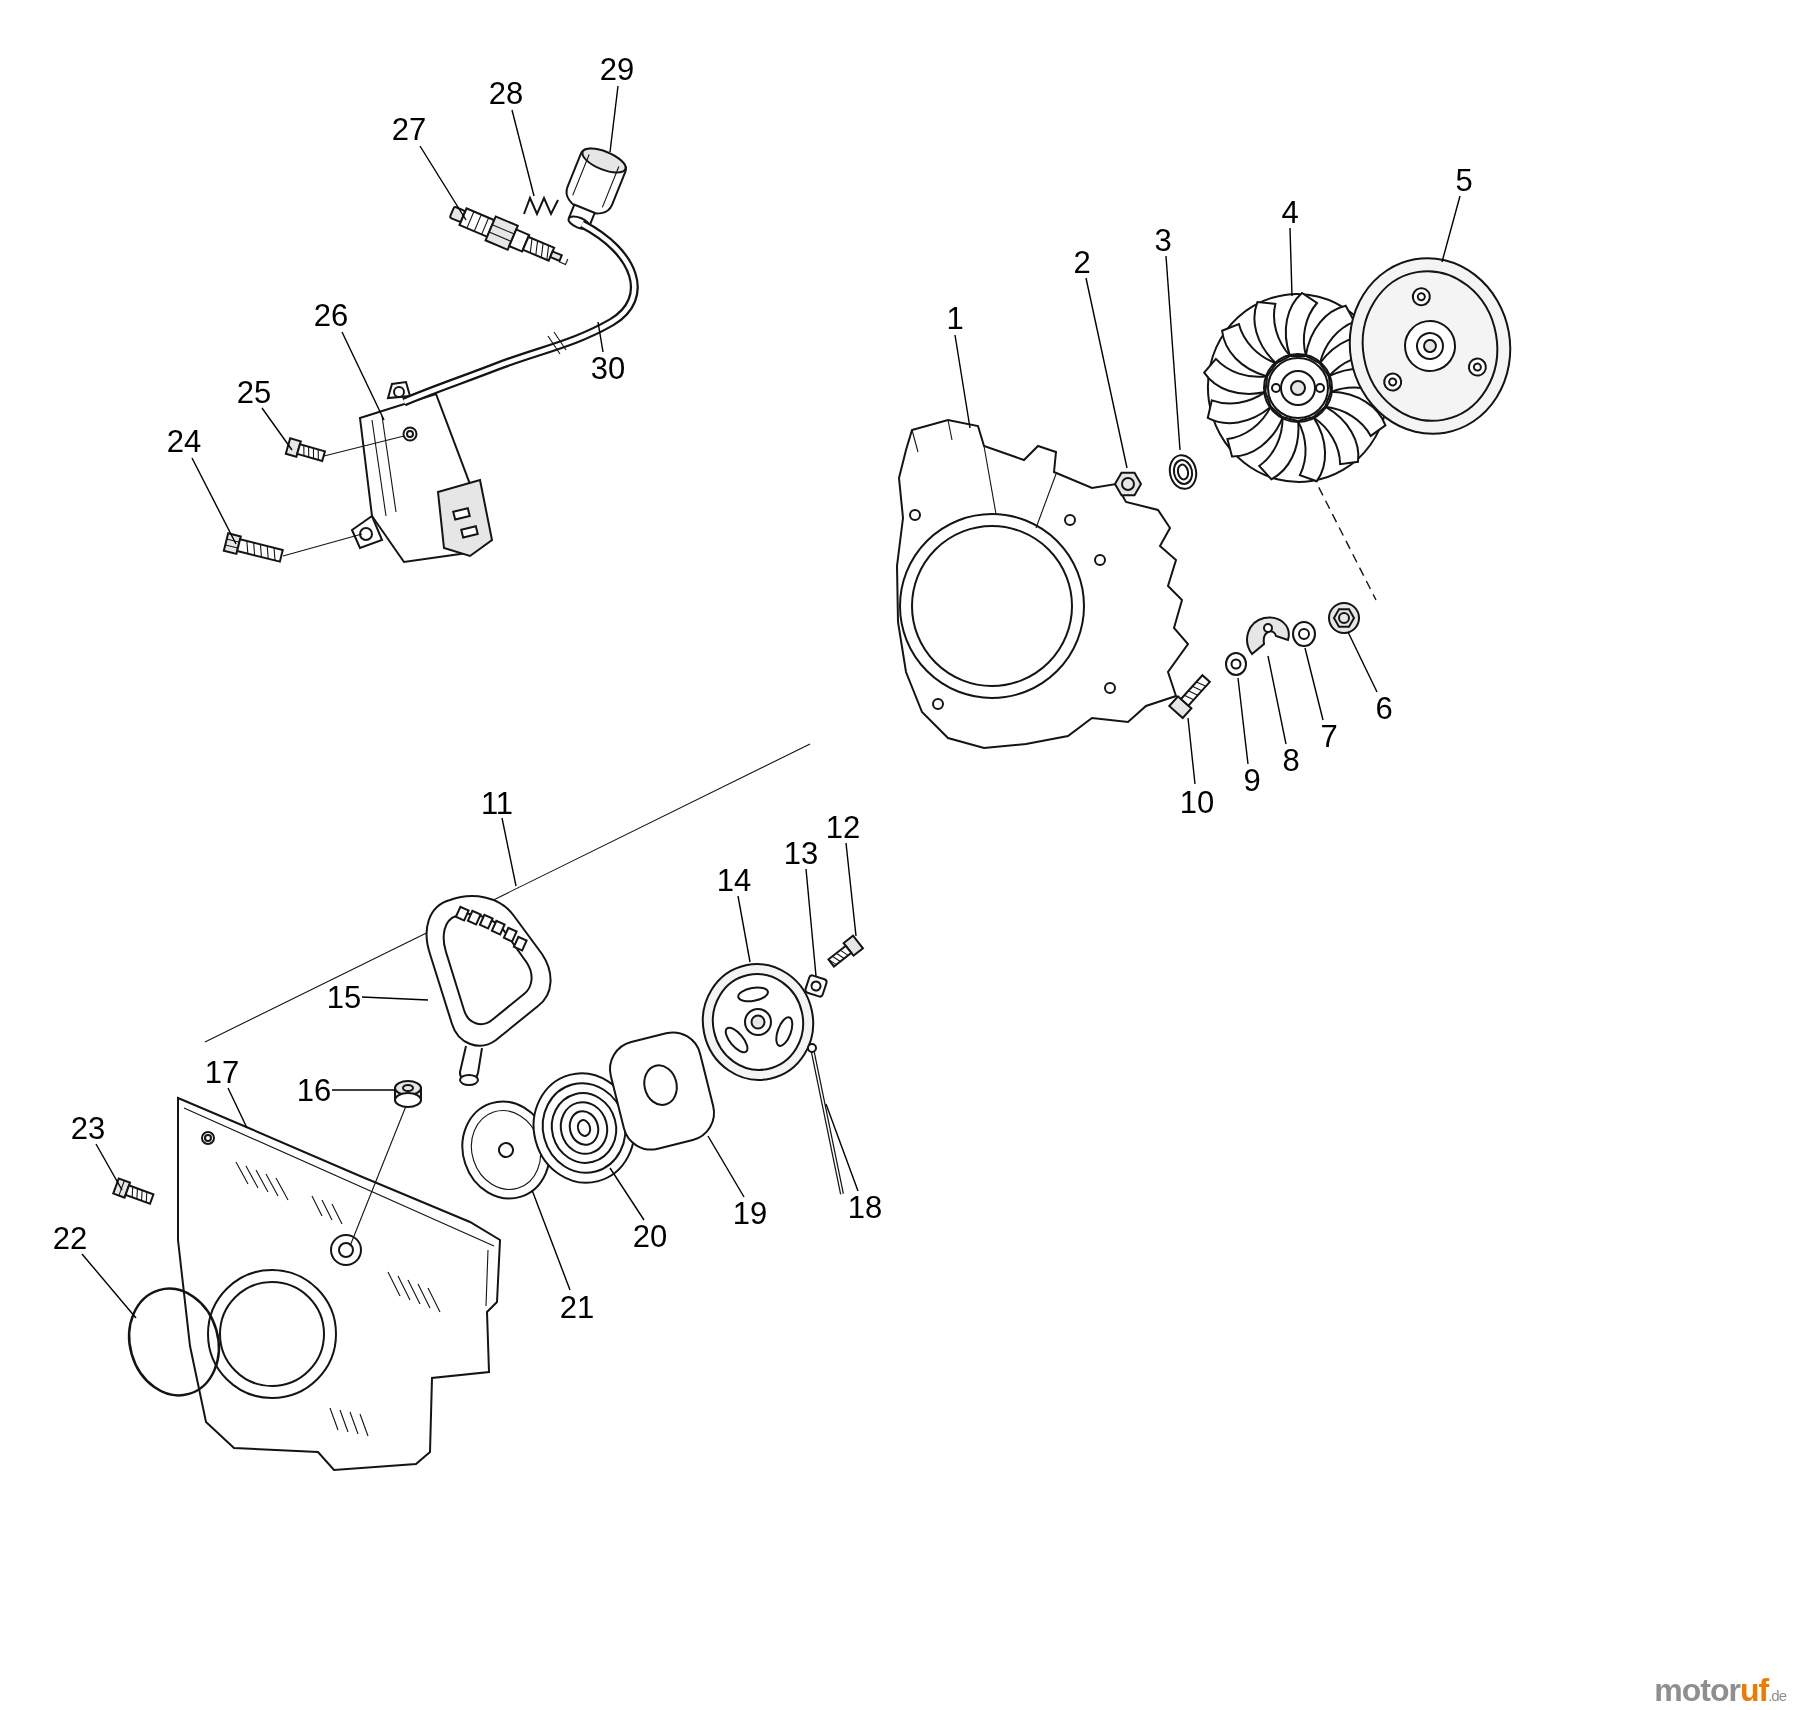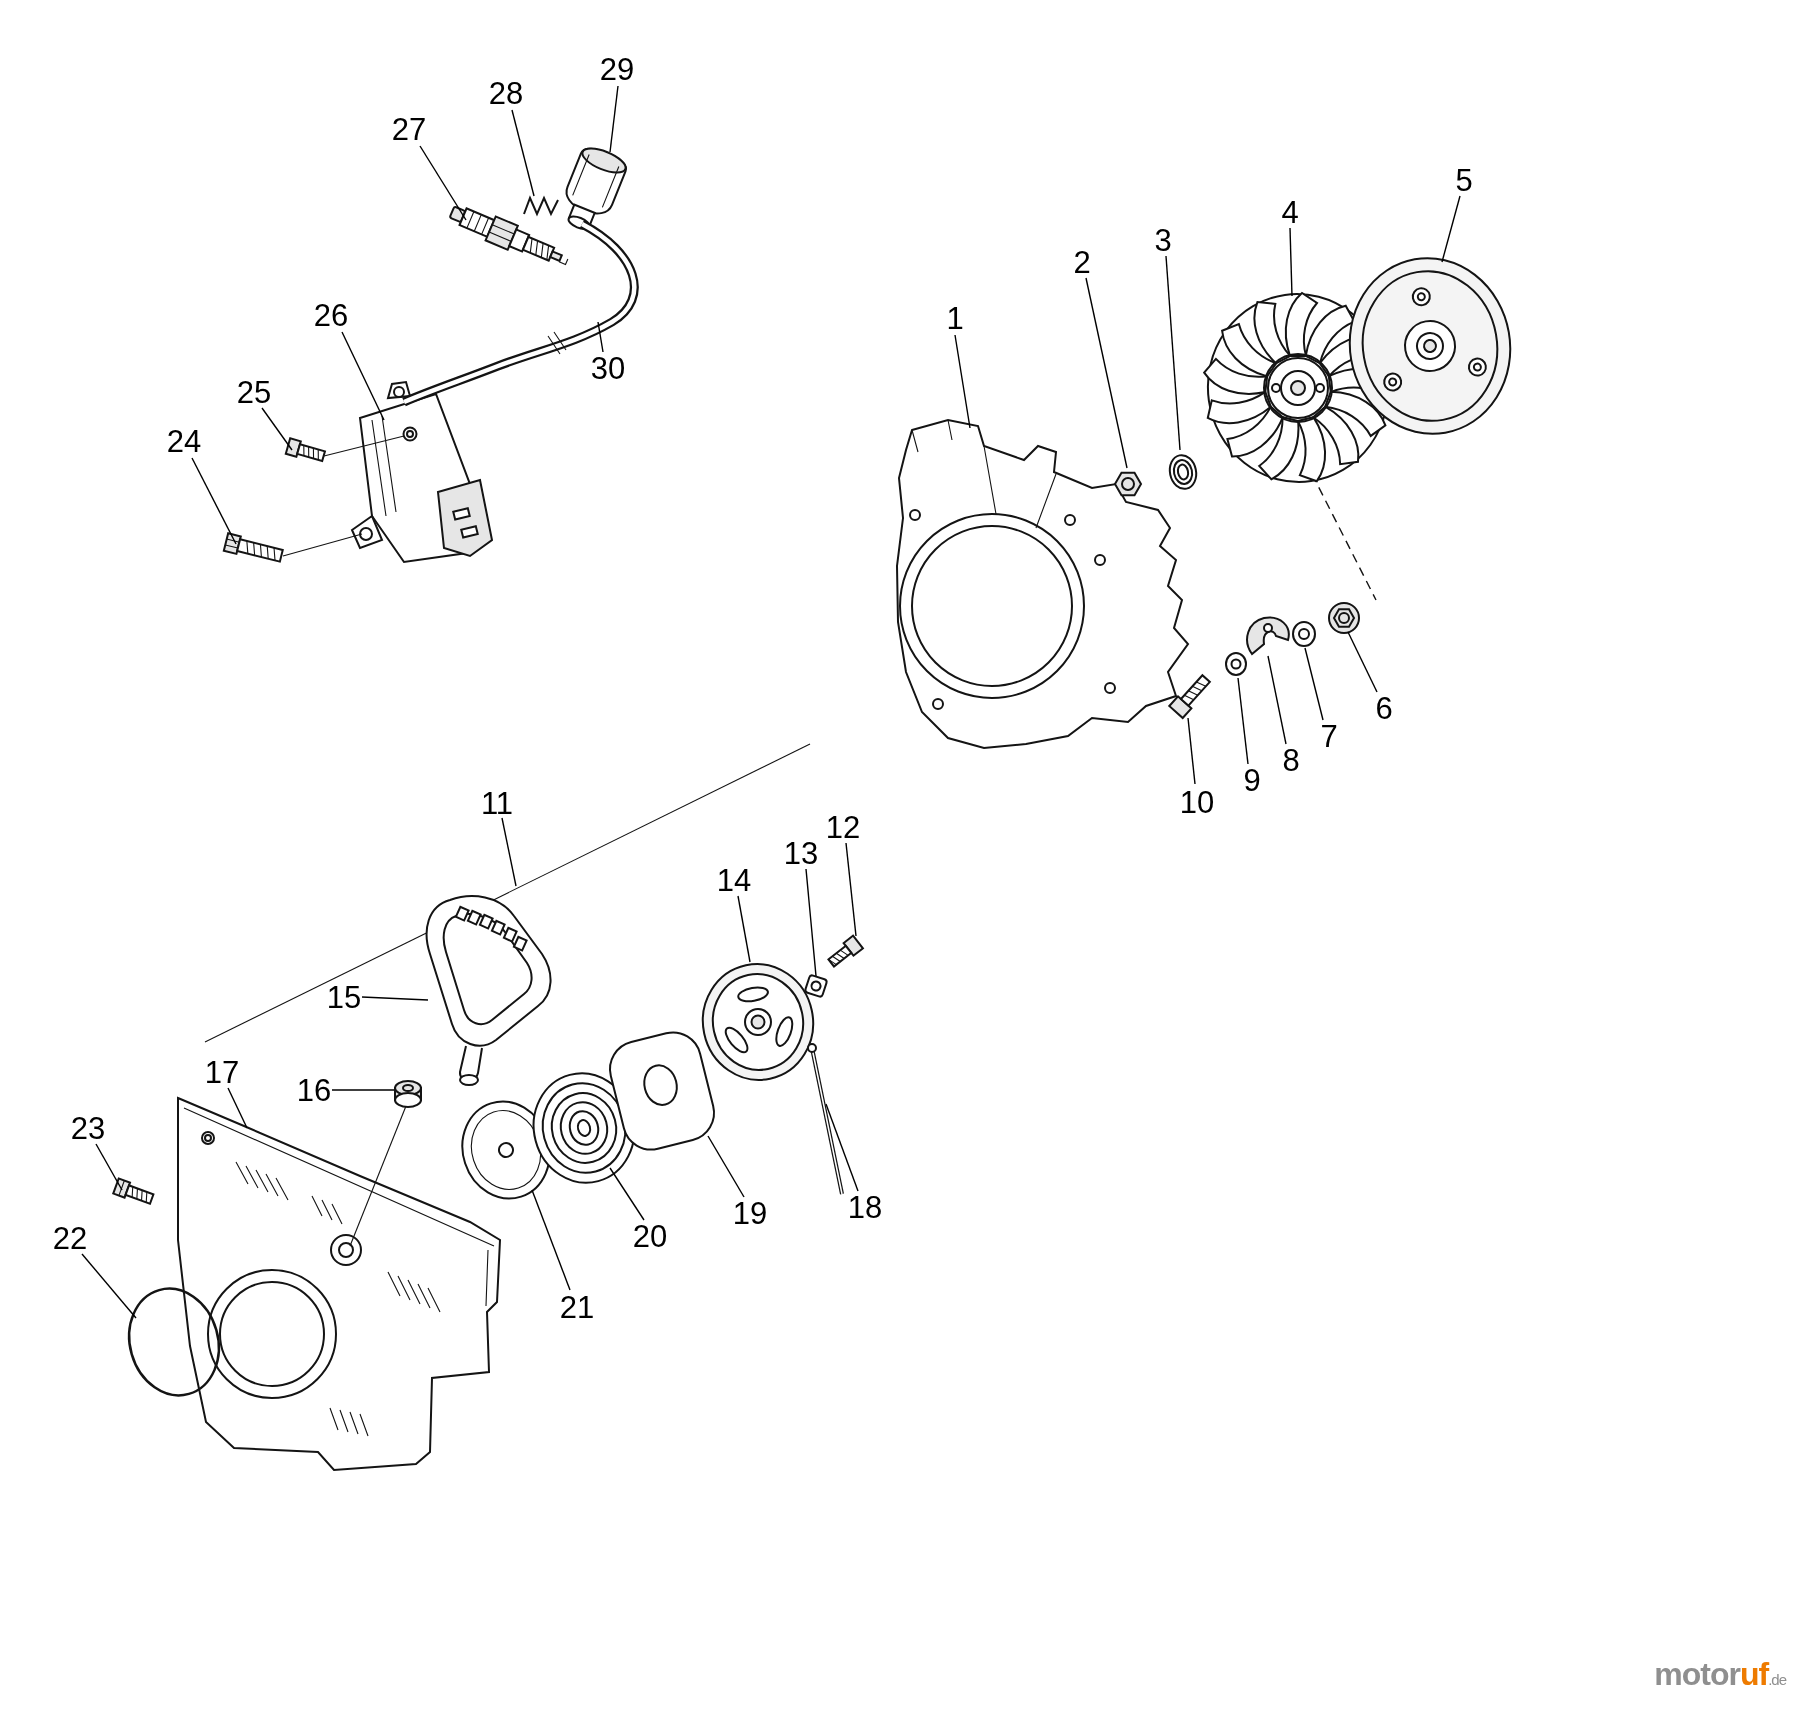--- a/index.html
+++ b/index.html
@@ -8,21 +8,21 @@
   svg{position:absolute;left:0;top:0;}
   .s  {fill:none;stroke:#141414;stroke-width:2;}
   .sf {fill:#ffffff;stroke:#141414;stroke-width:2;}
   .sg {fill:#e6e6e6;stroke:#141414;stroke-width:2;}
   .sd {fill:#f4f4f4;stroke:#141414;stroke-width:2;}
   .tn {fill:none;stroke:#141414;stroke-width:1.1;}
   .dash{fill:none;stroke:#141414;stroke-width:1.4;stroke-dasharray:9 6;}
   #leader-layer polyline{fill:none;stroke:#000000;stroke-width:1.4;}
   #callout-layer text{font-family:"Liberation Sans",sans-serif;font-size:31px;fill:#000;
                       text-anchor:middle;dominant-baseline:central;}
-  .watermark{position:absolute;right:14px;bottom:20px;font-weight:bold;font-size:32px;
+  .watermark{position:absolute;right:14px;bottom:4px;font-weight:bold;font-size:32px;
              letter-spacing:-1px;line-height:1;text-align:center;}
   .wm-main{color:#8f8f8f;}
   .wm-accent{color:#ee7b00;}
   .wm-de{color:#8f8f8f;font-size:15px;font-weight:normal;}
 </style>
 </head>
 <body>
 
 <div class="stage">
 <svg viewBox="0 0 1800 1710" width="1800" height="1710">

